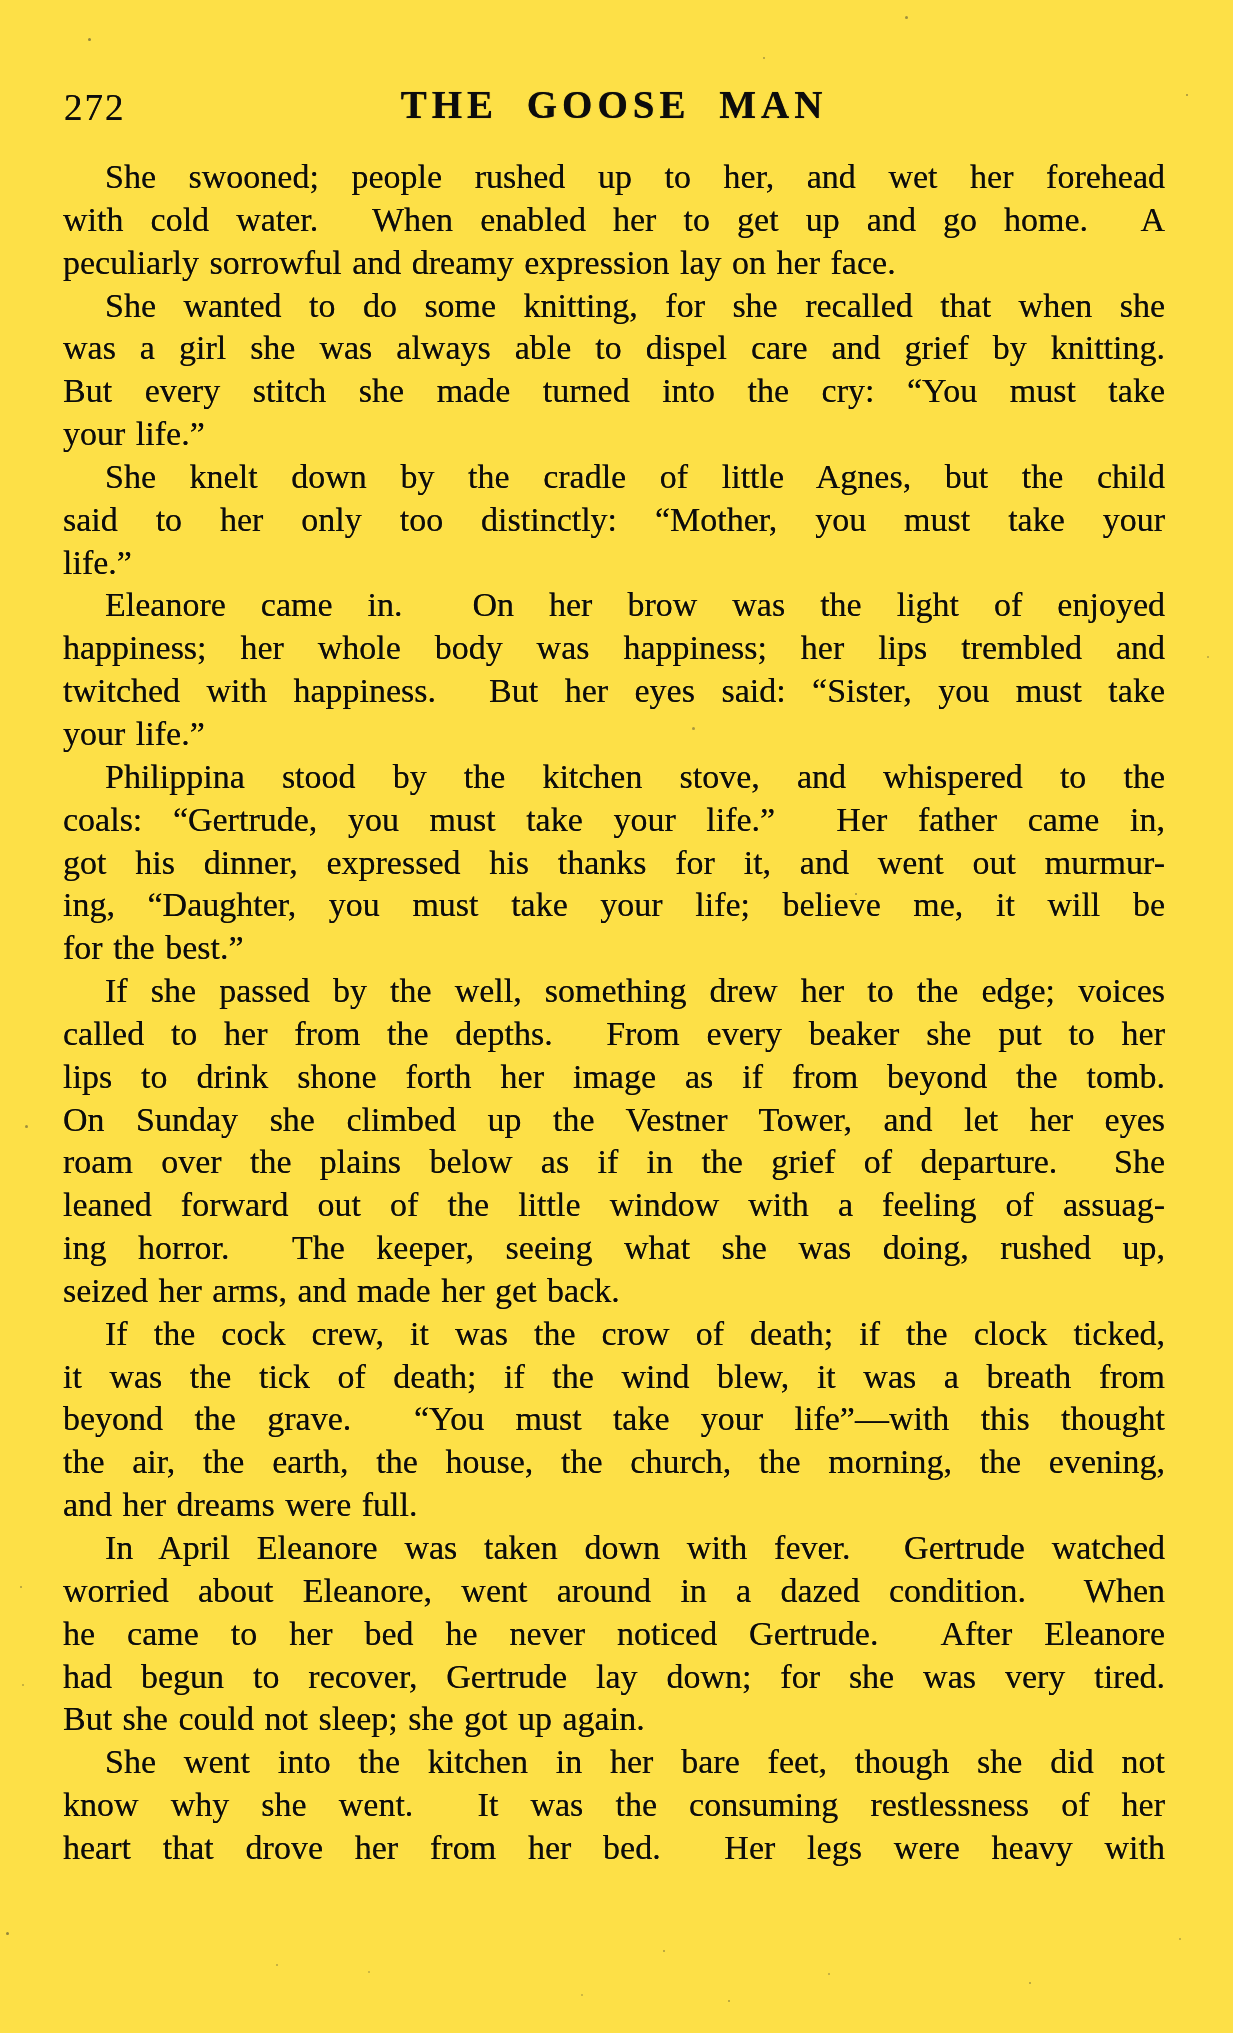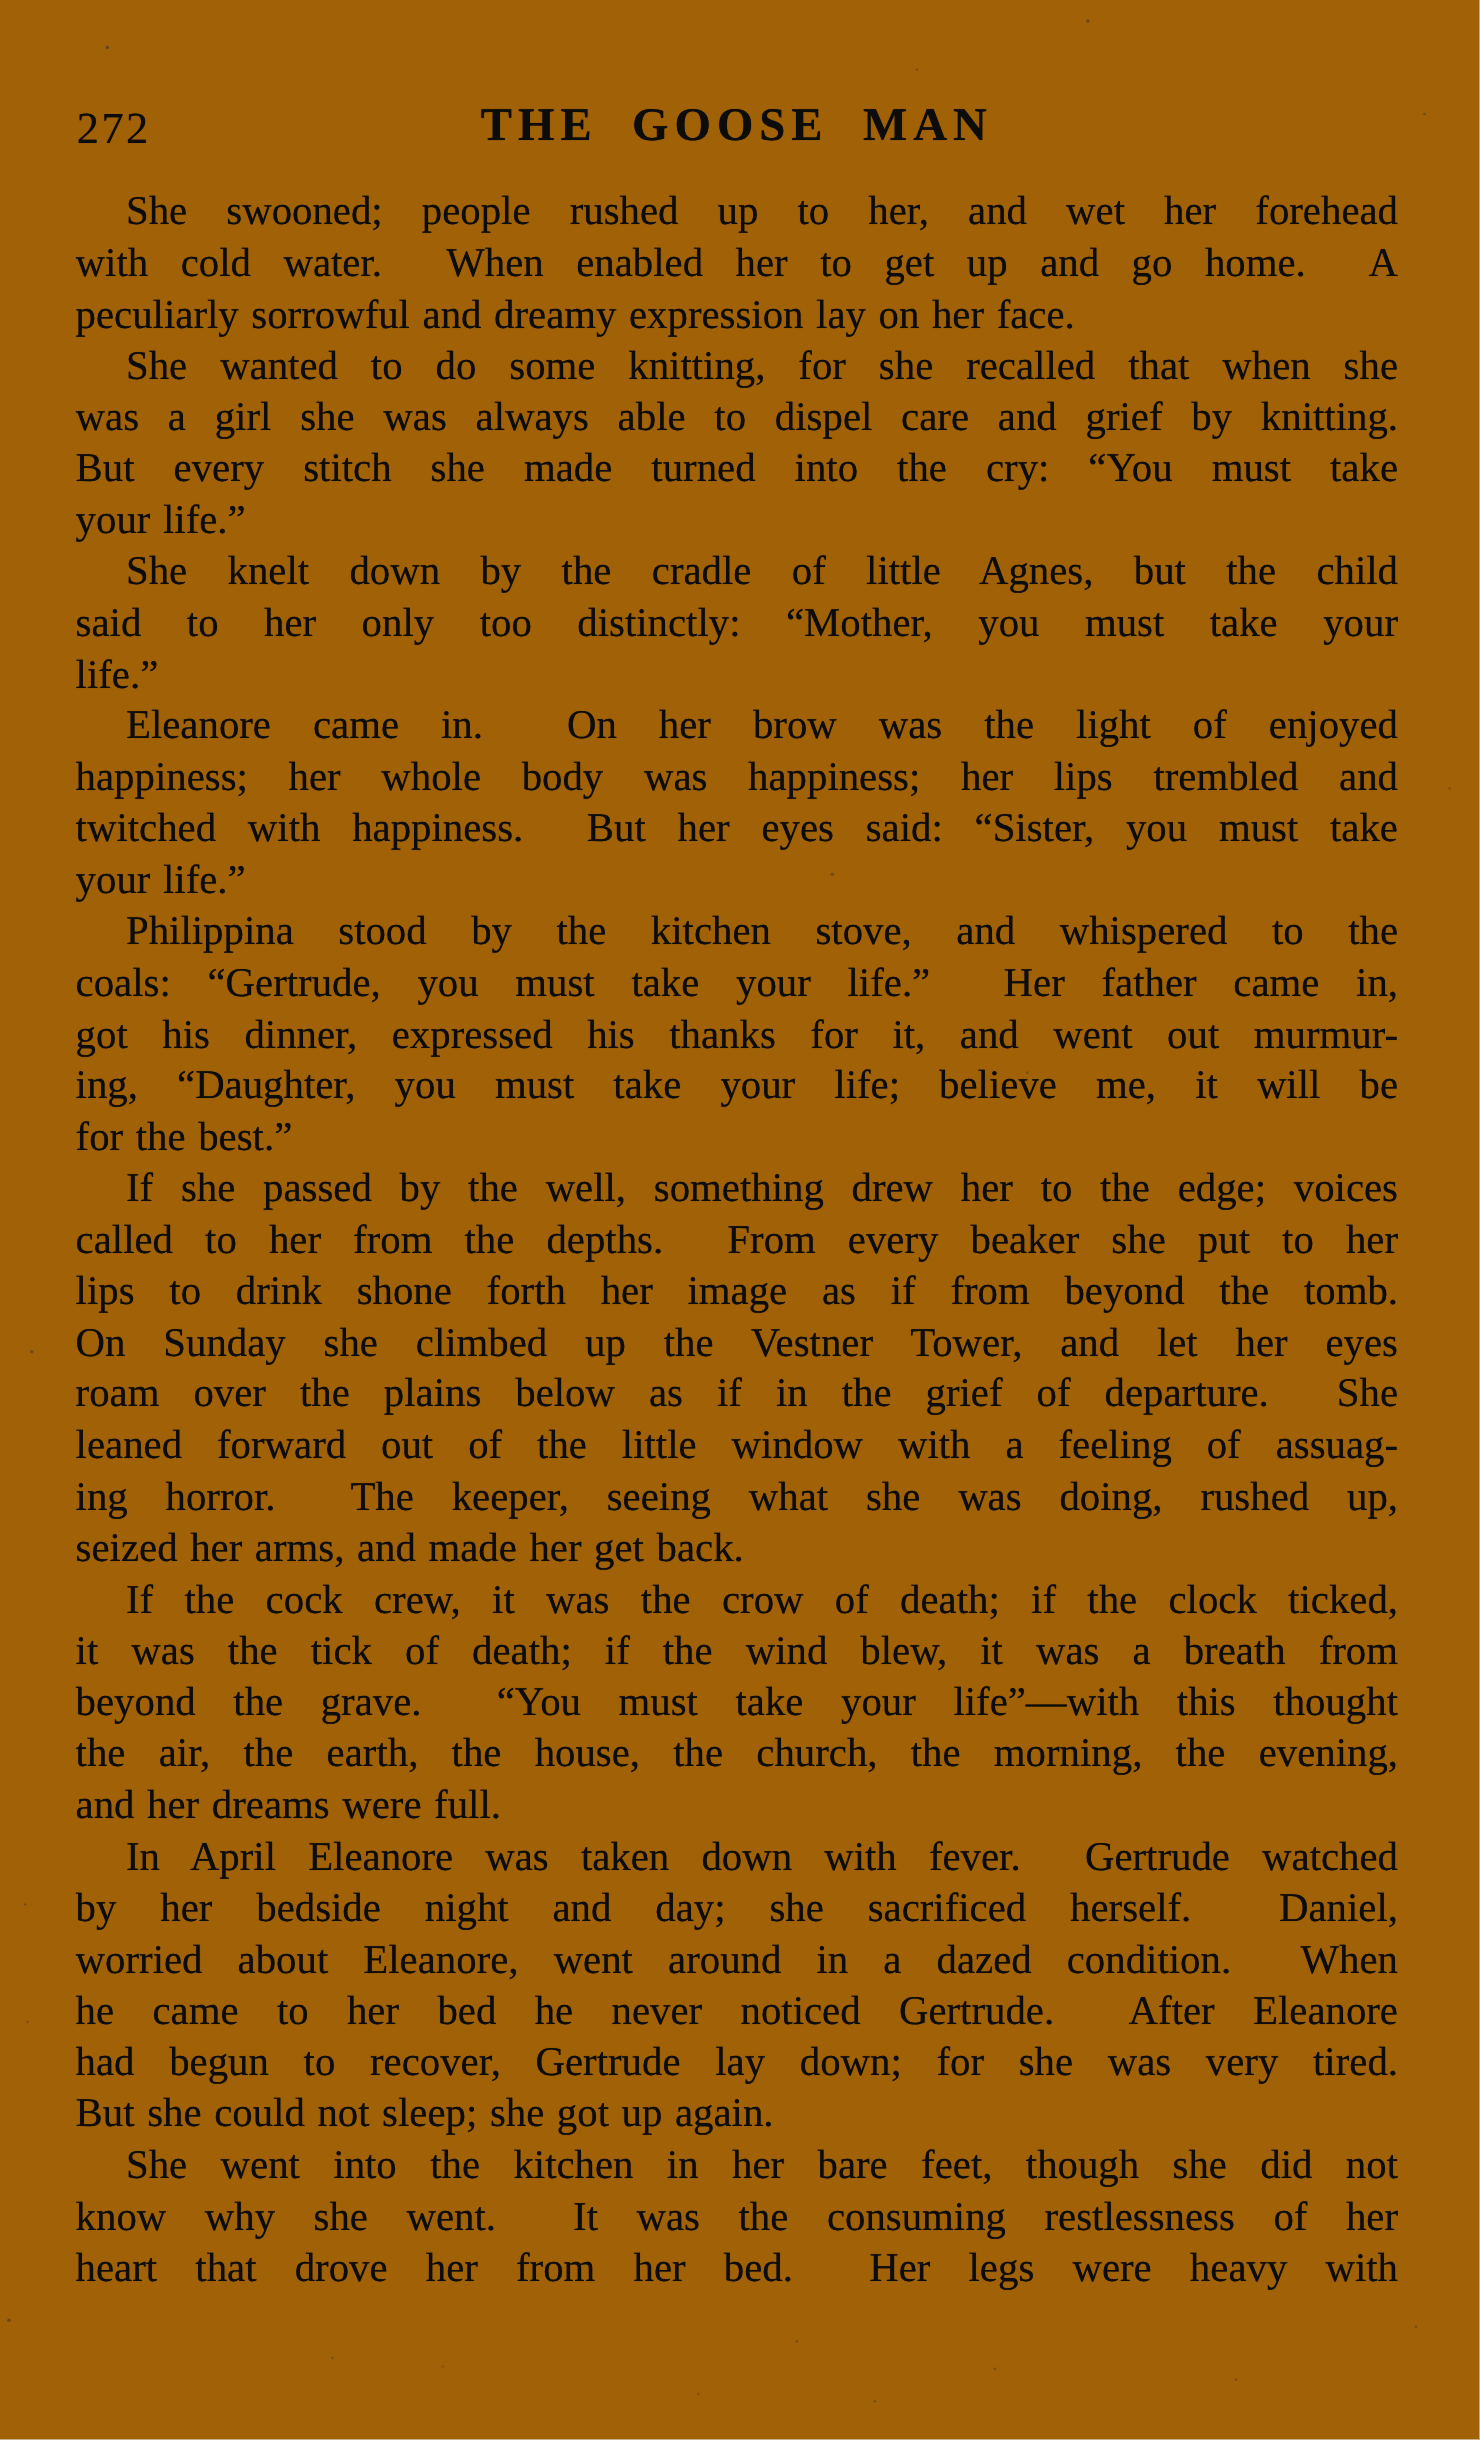--- a/index.html
+++ b/index.html
@@ -1,19 +1,19 @@
 <!DOCTYPE html>
 <html><head>
 <meta charset="utf-8">
 <style>
   html,body{margin:0;padding:0;background:#e8e8e8;}
   .page{
     position:relative;
     width:1233px;height:2033px;
-    background:#a16207;
+    background:#fde047;
     overflow:hidden;
     font-family:"Liberation Serif","DejaVu Serif",serif;
     color:#0c0c0c;
   }
   .page-number{
     position:absolute;
     left:64px;top:86px;
     font-size:37px;
     letter-spacing:2px;
     text-shadow:0 0 0.6px rgba(0,0,0,0.75);
@@ -103,21 +103,20 @@
       </div>
       <div>
         <div class="line indent">If the cock crew, it was the crow of death; if the clock ticked,</div>
         <div class="line">it was the tick of death; if the wind blew, it was a breath from</div>
         <div class="line">beyond the grave.  “You must take your life”—with this thought</div>
         <div class="line">the air, the earth, the house, the church, the morning, the evening,</div>
         <div class="line lastline">and her dreams were full.</div>
       </div>
       <div>
         <div class="line indent">In April Eleanore was taken down with fever.  Gertrude watched</div>
-        <div class="line">by her bedside night and day; she sacrificed herself.  Daniel,</div>
         <div class="line">worried about Eleanore, went around in a dazed condition.  When</div>
         <div class="line">he came to her bed he never noticed Gertrude.  After Eleanore</div>
         <div class="line">had begun to recover, Gertrude lay down; for she was very tired.</div>
         <div class="line lastline">But she could not sleep; she got up again.</div>
       </div>
       <div>
         <div class="line indent">She went into the kitchen in her bare feet, though she did not</div>
         <div class="line">know why she went.  It was the consuming restlessness of her</div>
         <div class="line">heart that drove her from her bed.  Her legs were heavy with</div>
       </div>

